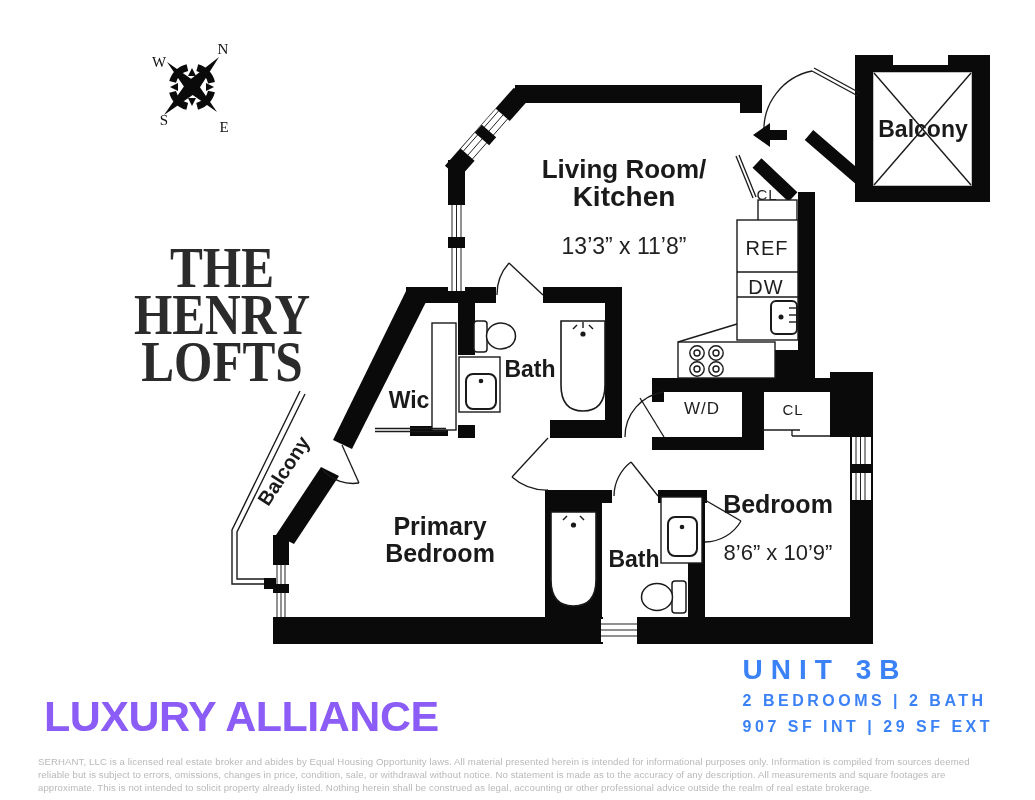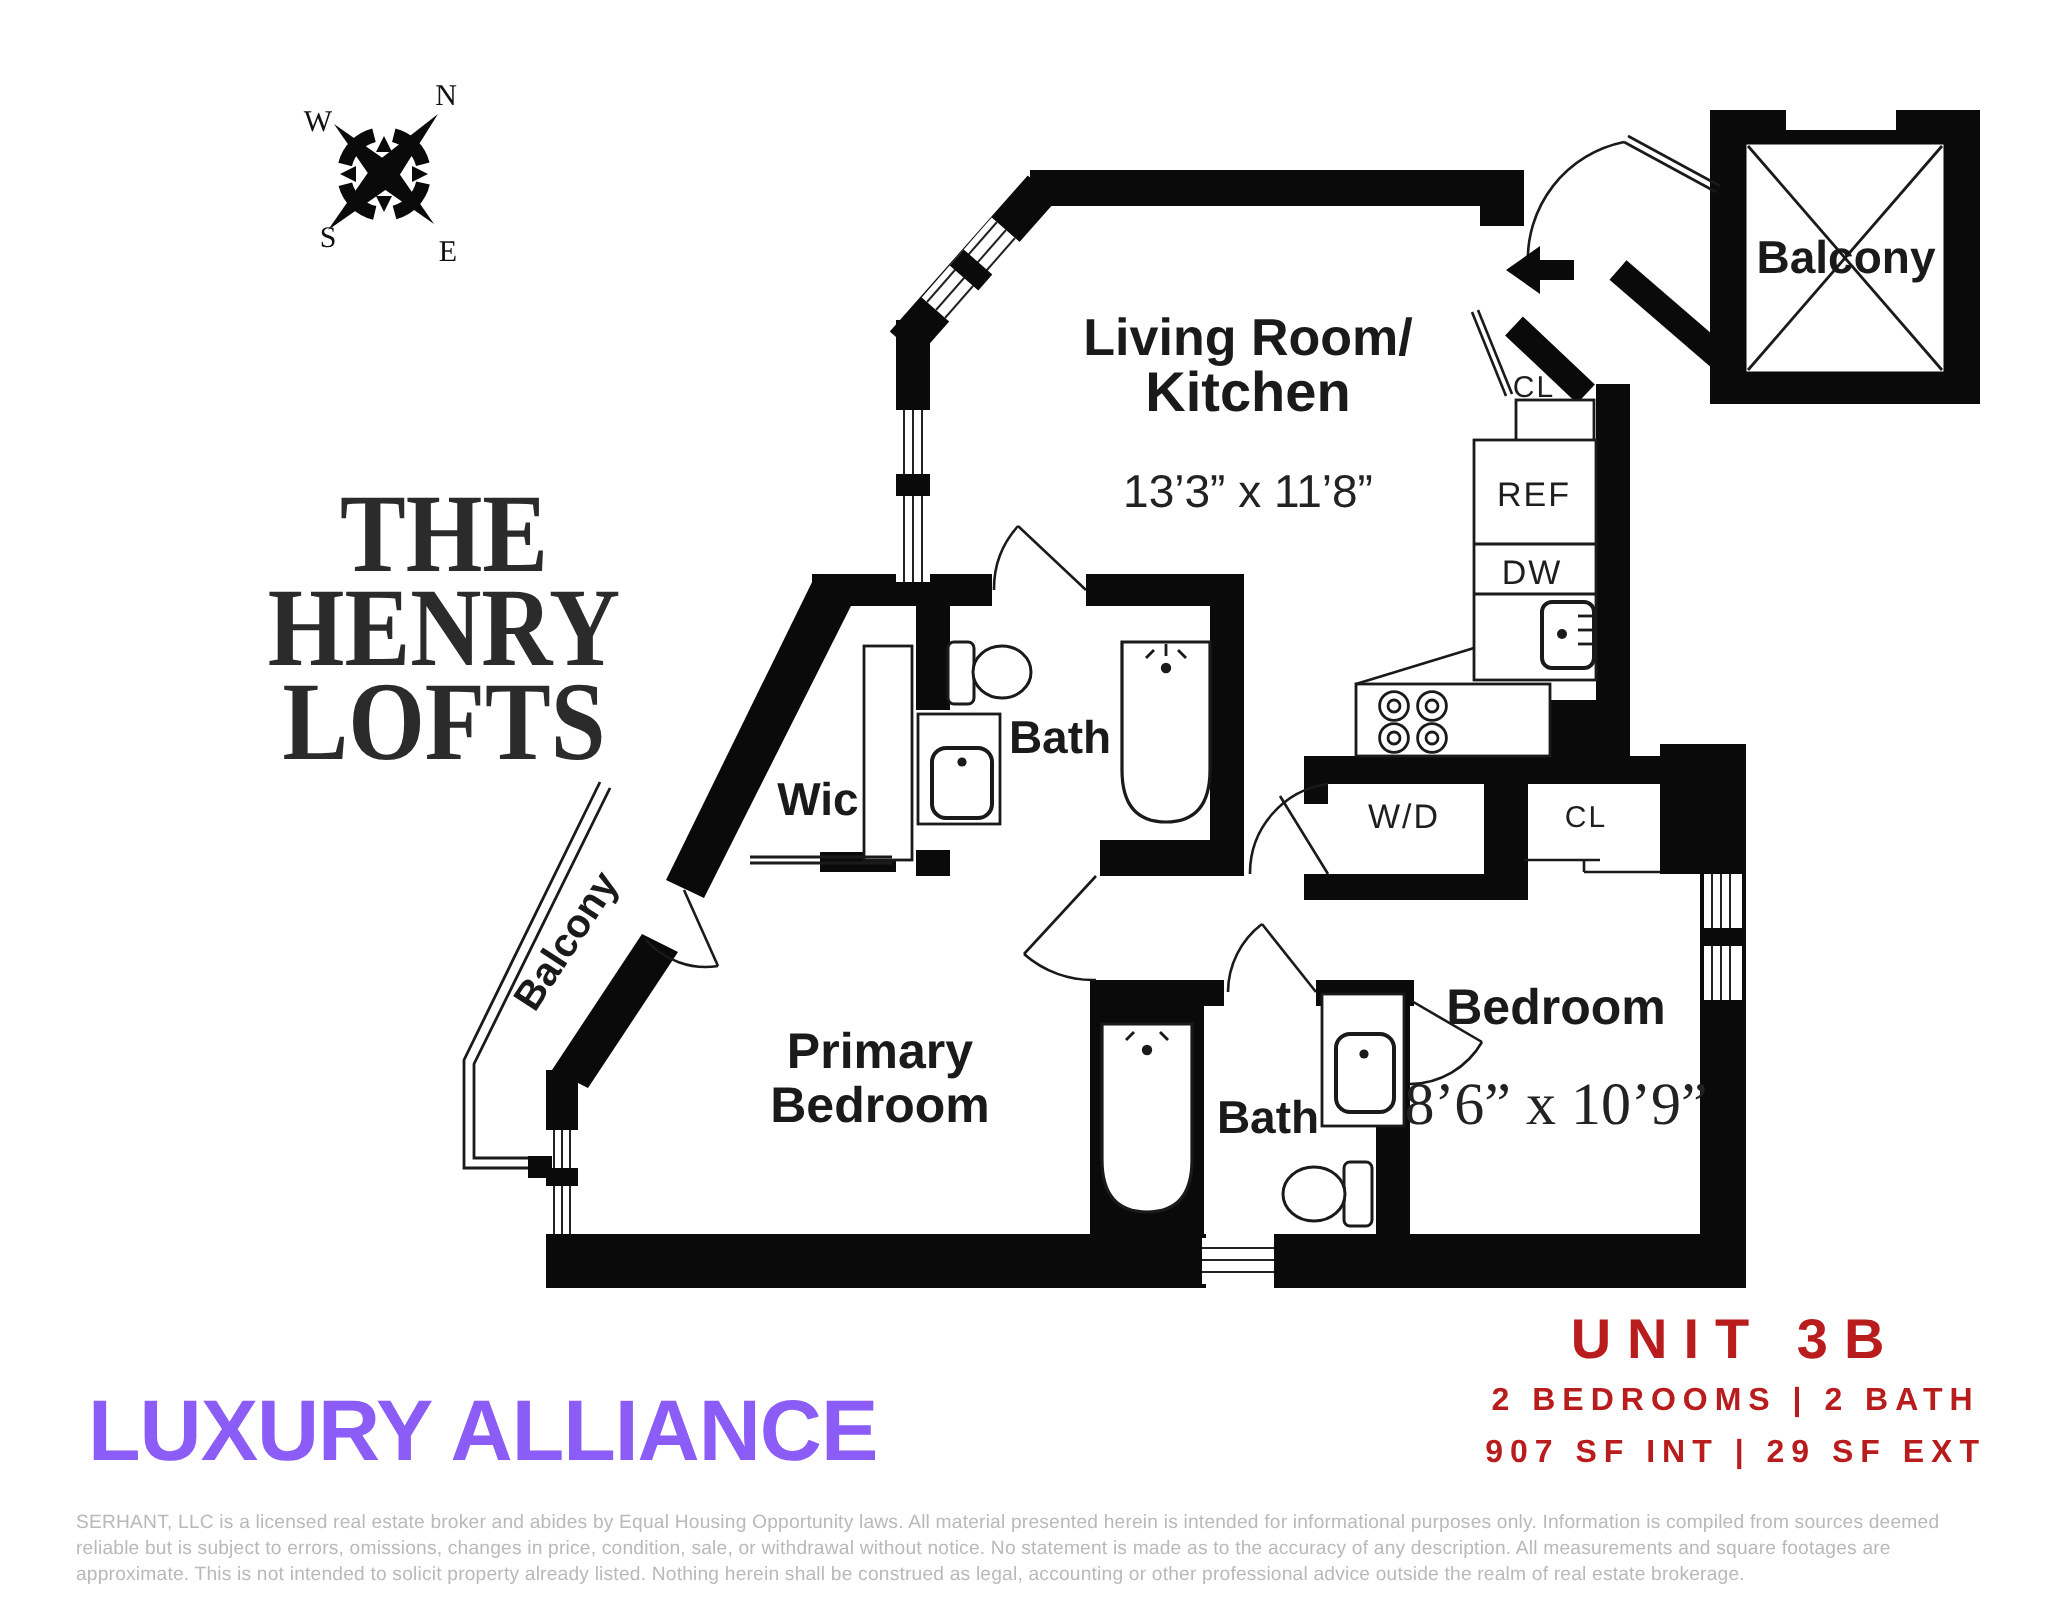--- a/index.html
+++ b/index.html
@@ -2,26 +2,26 @@
 <html><head>
 <meta charset="utf-8">
 <style>
   html,body{margin:0;padding:0;background:#ffffff;}
   .page{position:relative;width:1035px;height:800px;background:#fff;overflow:hidden;
         font-family:"Liberation Sans",sans-serif;color:#1a1a1a;}
   svg.plan{position:absolute;left:0;top:0;width:1035px;height:800px;}
   .lbl{position:absolute;transform:translate(-50%,-50%);text-align:center;white-space:nowrap;color:#1a1a1a;}
   .room{font-weight:700;}
   .dims{font-weight:400;color:#222;margin-top:22px;}
-  .small-lbl{font-weight:400;font-size:17px;letter-spacing:1px;color:#1e1e1e;}
+  .small-lbl{font-weight:400;font-size:20px;letter-spacing:1px;color:#1e1e1e;}
   .compass-letter{font-family:"Liberation Serif",serif;font-size:15px;color:#111;}
   .building-title{font-family:"Liberation Serif",serif;font-weight:700;font-size:56px;
         line-height:47px;color:#2b2b2b;transform:translate(-50%,-50%) scaleX(.88);}
   .brand{position:absolute;font-weight:700;font-size:43px;letter-spacing:-.5px;color:#8b5cf6;}
-  .unit-block{position:absolute;text-align:center;color:#b91c1c;}
+  .unit-block{position:absolute;text-align:left;color:#3b82f6;}
   .unit-line1{font-weight:700;font-size:28px;letter-spacing:8px;line-height:36px;}
   .unit-line23{font-weight:700;font-size:16px;letter-spacing:3.5px;line-height:26px;}
   .disclaimer{position:absolute;font-size:9.6px;line-height:1.34;letter-spacing:.1px;
         color:#b9b9b9;text-align:left;}
 </style>
 </head>
 <body>
 
 <div class="page">
 
@@ -253,21 +253,21 @@
     <div class="room" style="font-size:25px;line-height:27px;text-align:center;">Primary</div>
     <div class="room" style="font-size:25px;line-height:27px;">Bedroom</div>
   </div>
 
   <div class="lbl room" style="left:634px;top:559px;font-size:23px;">Bath</div>
   <div class="lbl small-lbl" style="left:702px;top:409px;font-size:17px;">W/D</div>
   <div class="lbl small-lbl" style="left:793px;top:409px;font-size:15px;">CL</div>
 
   <div class="lbl" style="left:778px;top:528px;">
     <div class="room" style="font-size:25px;line-height:27px;">Bedroom</div>
-    <div class="dims" style="font-size:30px;line-height:25px;font-family:Liberation Serif, serif;">8’6” x 10’9”</div>
+    <div class="dims" style="font-size:22px;line-height:25px;">8’6” x 10’9”</div>
   </div>
 
   <div class="brand" style="left:44px;top:692px;">LUXURY ALLIANCE</div>
 
   <div class="unit-block" style="right:42px;top:652px;">
     <div class="unit-line1">UNIT 3B</div>
     <div class="unit-line23">2 BEDROOMS | 2 BATH</div>
     <div class="unit-line23">907 SF INT | 29 SF EXT</div>
   </div>
 

